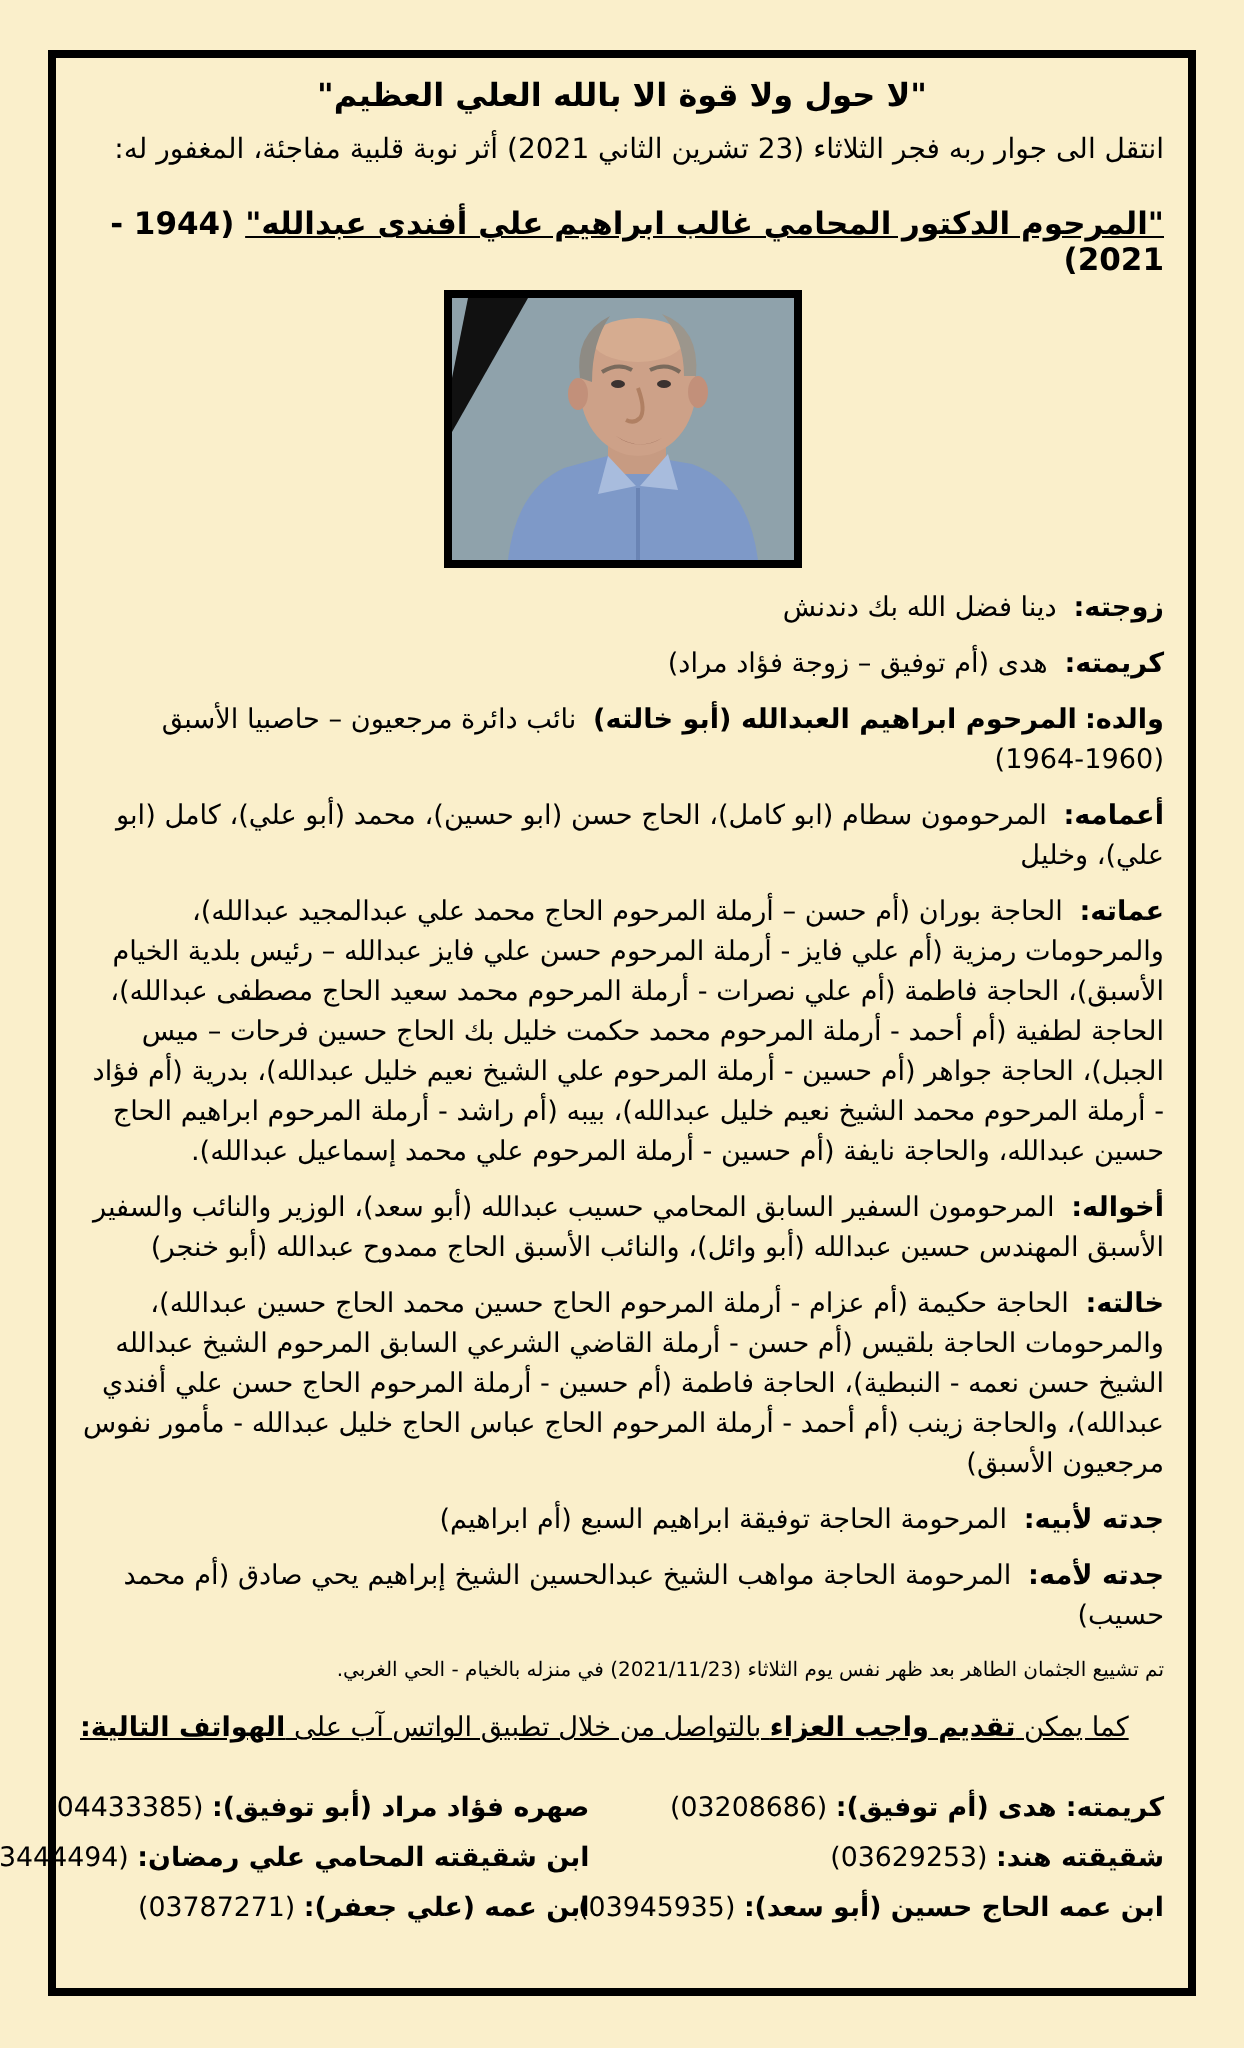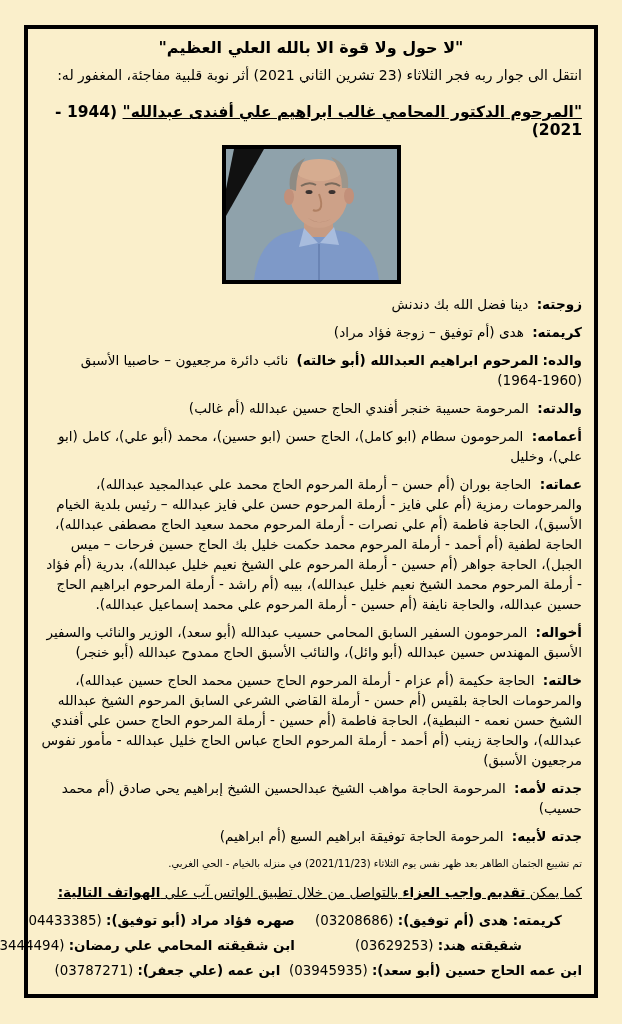--- a/index.html
+++ b/index.html
@@ -26,28 +26,28 @@
   .photo-wrap{text-align:center;margin:4px 0 10px 0}
   .photo{
     display:inline-block;width:171px;height:131px;
     border:4px solid #000;background:#8FA2AB;line-height:0;
   }
   p.fam{font-size:13.6px;line-height:20px;margin:0 0 8px 0;}
   p.fam b.lbl{margin-left:4px}
   p.fam b.bd{margin-left:4px}
   p.fam b.bd:empty{display:none;margin:0}
   .burial{font-size:10px;line-height:20px;margin:0 0 8px 0;text-align:right}
-  .condolence{font-size:13.6px;line-height:20px;margin:0 0 9px 0;text-align:right}
+  .condolence{font-size:13.6px;line-height:20px;margin:0 0 21px 0;text-align:left}
   .condolence .u{text-decoration:underline}
   .phones{margin:0 0 10px 0}
   .phone-row{
     display:grid;grid-template-columns:53% 47%;
     font-size:13.4px;line-height:20px;margin-bottom:5px;
   }
-  .phone-cell{text-align:center;white-space:nowrap}
+  .phone-cell{text-align:right;white-space:nowrap}
   .phone-cell .num{font-weight:normal}
 </style>
 </head>
 <body>
 
 <div class="frame">
 
   <div class="title">"لا حول ولا قوة الا بالله العلي العظيم"</div>
 
   <div class="announce">انتقل الى جوار ربه فجر الثلاثاء (23 تشرين الثاني 2021) أثر نوبة قلبية مفاجئة، المغفور له:</div>
@@ -82,34 +82,33 @@
       </svg>
     </span>
   </div>
 
   <p class="fam"><b class="lbl">زوجته:</b> <span>دينا فضل الله بك دندنش</span></p>
 
   <p class="fam"><b class="lbl">كريمته:</b> <span>هدى (أم توفيق – زوجة فؤاد مراد)</span></p>
 
   <p class="fam"><b class="lbl">والده:</b><b class="bd">المرحوم ابراهيم العبدالله (أبو خالته)</b> <span>نائب دائرة مرجعيون – حاصبيا الأسبق (1960-1964)</span></p>
 
-  <p class="fam"><b class="lbl">والدته:</b> <span>المرحومة حسيبة خنجر أفندي الحاج حسين عبدالله (أم غالب)</span></p>
 
 
   <p class="fam"><b class="lbl">أعمامه:</b> <span>المرحومون سطام (ابو كامل)، الحاج حسن (ابو حسين)، محمد (أبو علي)، كامل (ابو علي)، وخليل</span></p>
 
   <p class="fam"><b class="lbl">عماته:</b> <span>الحاجة بوران (أم حسن – أرملة المرحوم الحاج محمد علي عبدالمجيد عبدالله)، والمرحومات رمزية (أم علي فايز - أرملة المرحوم حسن علي فايز عبدالله – رئيس بلدية الخيام الأسبق)، الحاجة فاطمة (أم علي نصرات - أرملة المرحوم محمد سعيد الحاج مصطفى عبدالله)، الحاجة لطفية (أم أحمد - أرملة المرحوم محمد حكمت خليل بك الحاج حسين فرحات – ميس الجبل)، الحاجة جواهر (أم حسين - أرملة المرحوم علي الشيخ نعيم خليل عبدالله)، بدرية (أم فؤاد - أرملة المرحوم محمد الشيخ نعيم خليل عبدالله)، بيبه (أم راشد - أرملة المرحوم ابراهيم الحاج حسين عبدالله، والحاجة نايفة (أم حسين - أرملة المرحوم علي محمد إسماعيل عبدالله).</span></p>
 
   <p class="fam"><b class="lbl">أخواله:</b> <span>المرحومون السفير السابق المحامي حسيب عبدالله (أبو سعد)، الوزير والنائب والسفير الأسبق المهندس حسين عبدالله (أبو وائل)، والنائب الأسبق الحاج ممدوح عبدالله (أبو خنجر)</span></p>
 
   <p class="fam"><b class="lbl">خالته:</b> <span>الحاجة حكيمة (أم عزام - أرملة المرحوم الحاج حسين محمد الحاج حسين عبدالله)، والمرحومات الحاجة بلقيس (أم حسن - أرملة القاضي الشرعي السابق المرحوم الشيخ عبدالله الشيخ حسن نعمه - النبطية)، الحاجة فاطمة (أم حسين - أرملة المرحوم الحاج حسن علي أفندي عبدالله)، والحاجة زينب (أم أحمد - أرملة المرحوم الحاج عباس الحاج خليل عبدالله - مأمور نفوس مرجعيون الأسبق)</span></p>
 
+  <p class="fam"><b class="lbl">جدته لأبيه:</b> <span>المرحومة الحاجة توفيقة ابراهيم السبع (أم ابراهيم)</span></p>
+
   <p class="fam"><b class="lbl">جدته لأمه:</b> <span>المرحومة الحاجة مواهب الشيخ عبدالحسين الشيخ إبراهيم يحي صادق (أم محمد حسيب)</span></p>
-
-  <p class="fam"><b class="lbl">جدته لأبيه:</b> <span>المرحومة الحاجة توفيقة ابراهيم السبع (أم ابراهيم)</span></p>
 
   <p class="burial">تم تشييع الجثمان الطاهر بعد ظهر نفس يوم الثلاثاء (2021/11/23) في منزله بالخيام - الحي الغربي.</p>
 
   <p class="condolence"><span class="u"><span>كما يمكن </span><b>تقديم واجب العزاء</b><span> بالتواصل من خلال تطبيق الواتس آب على </span><b>الهواتف التالية:</b></span></p>
 
   <div class="phones">
     <div class="phone-row">
       <div class="phone-cell"><b>كريمته: هدى (أم توفيق):</b> <span class="num">(03208686)</span></div>
       <div class="phone-cell"><b>صهره فؤاد مراد (أبو توفيق):</b> <span class="num">(04433385)</span></div>
     </div>

